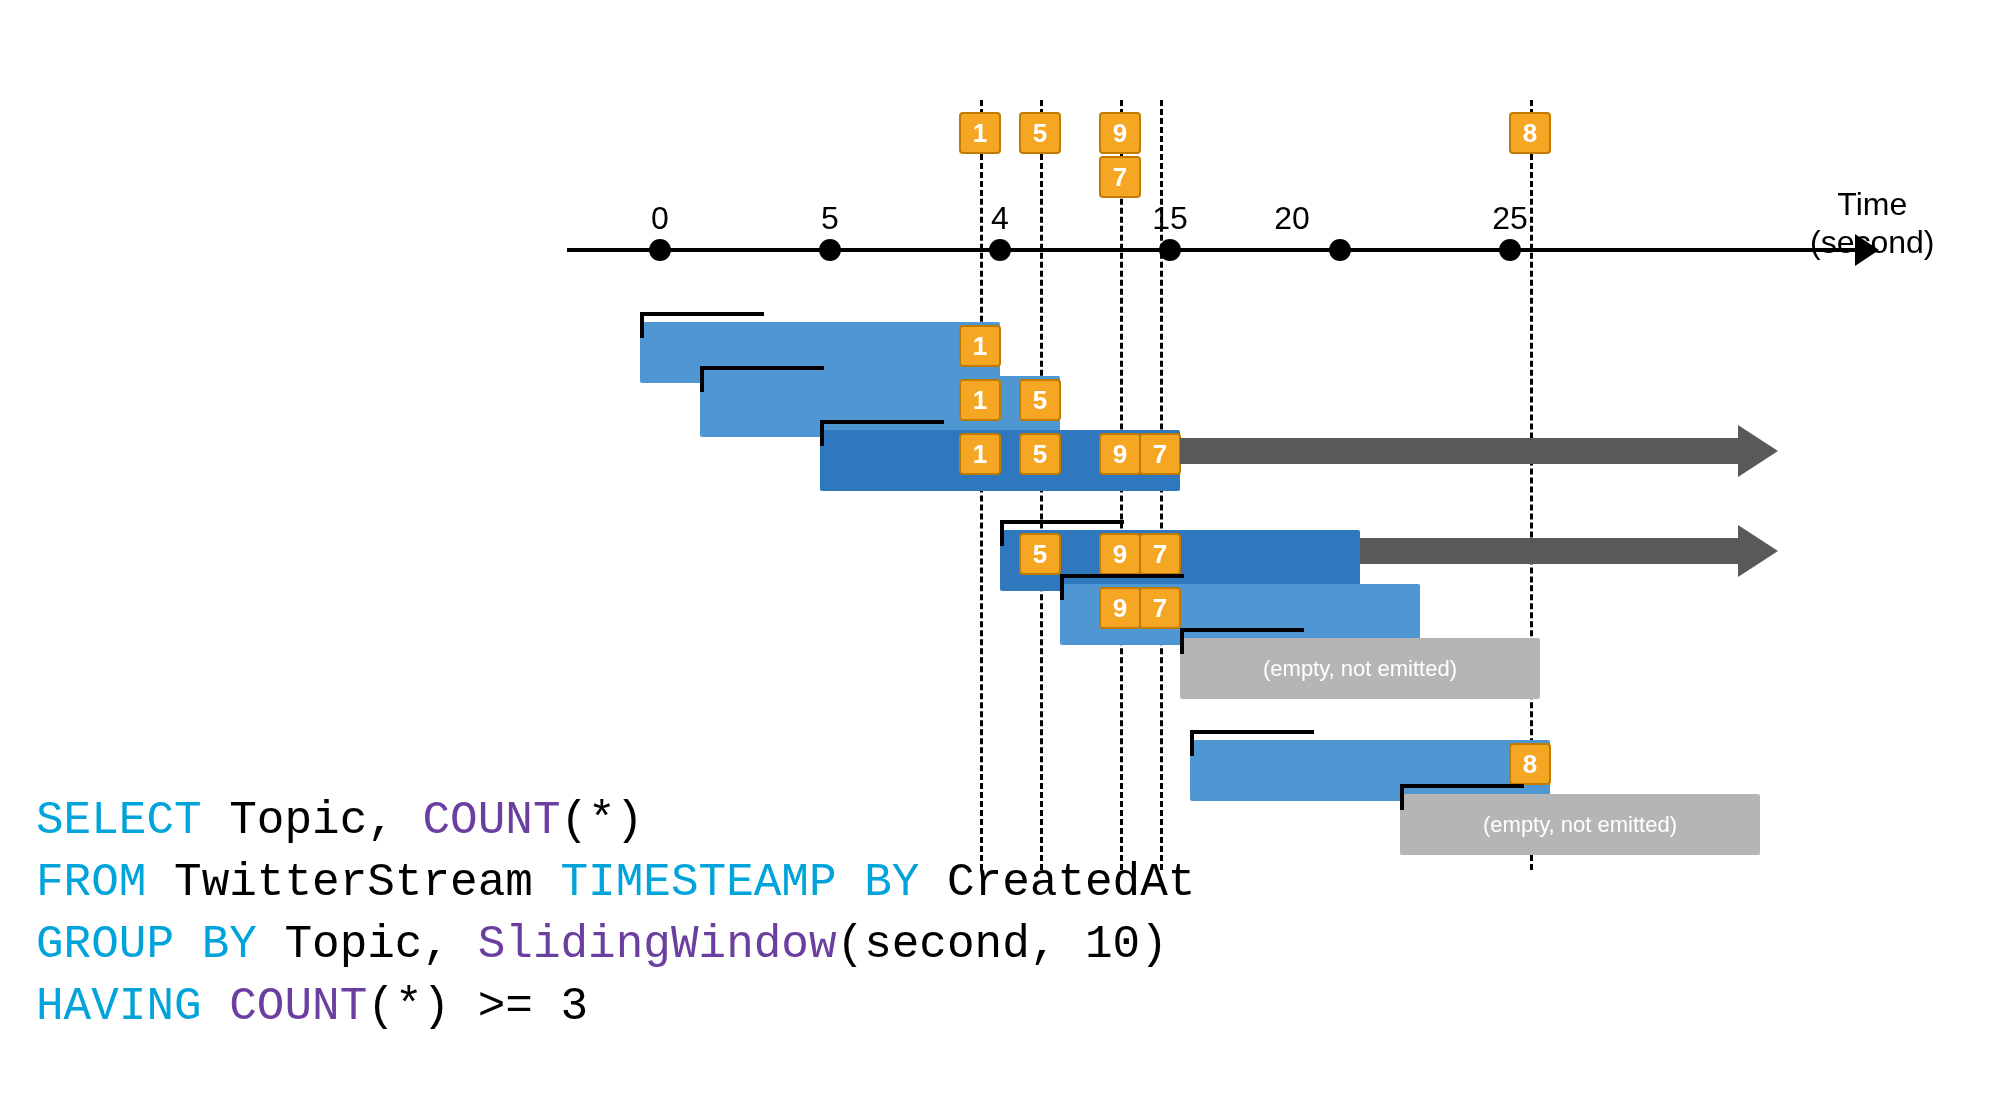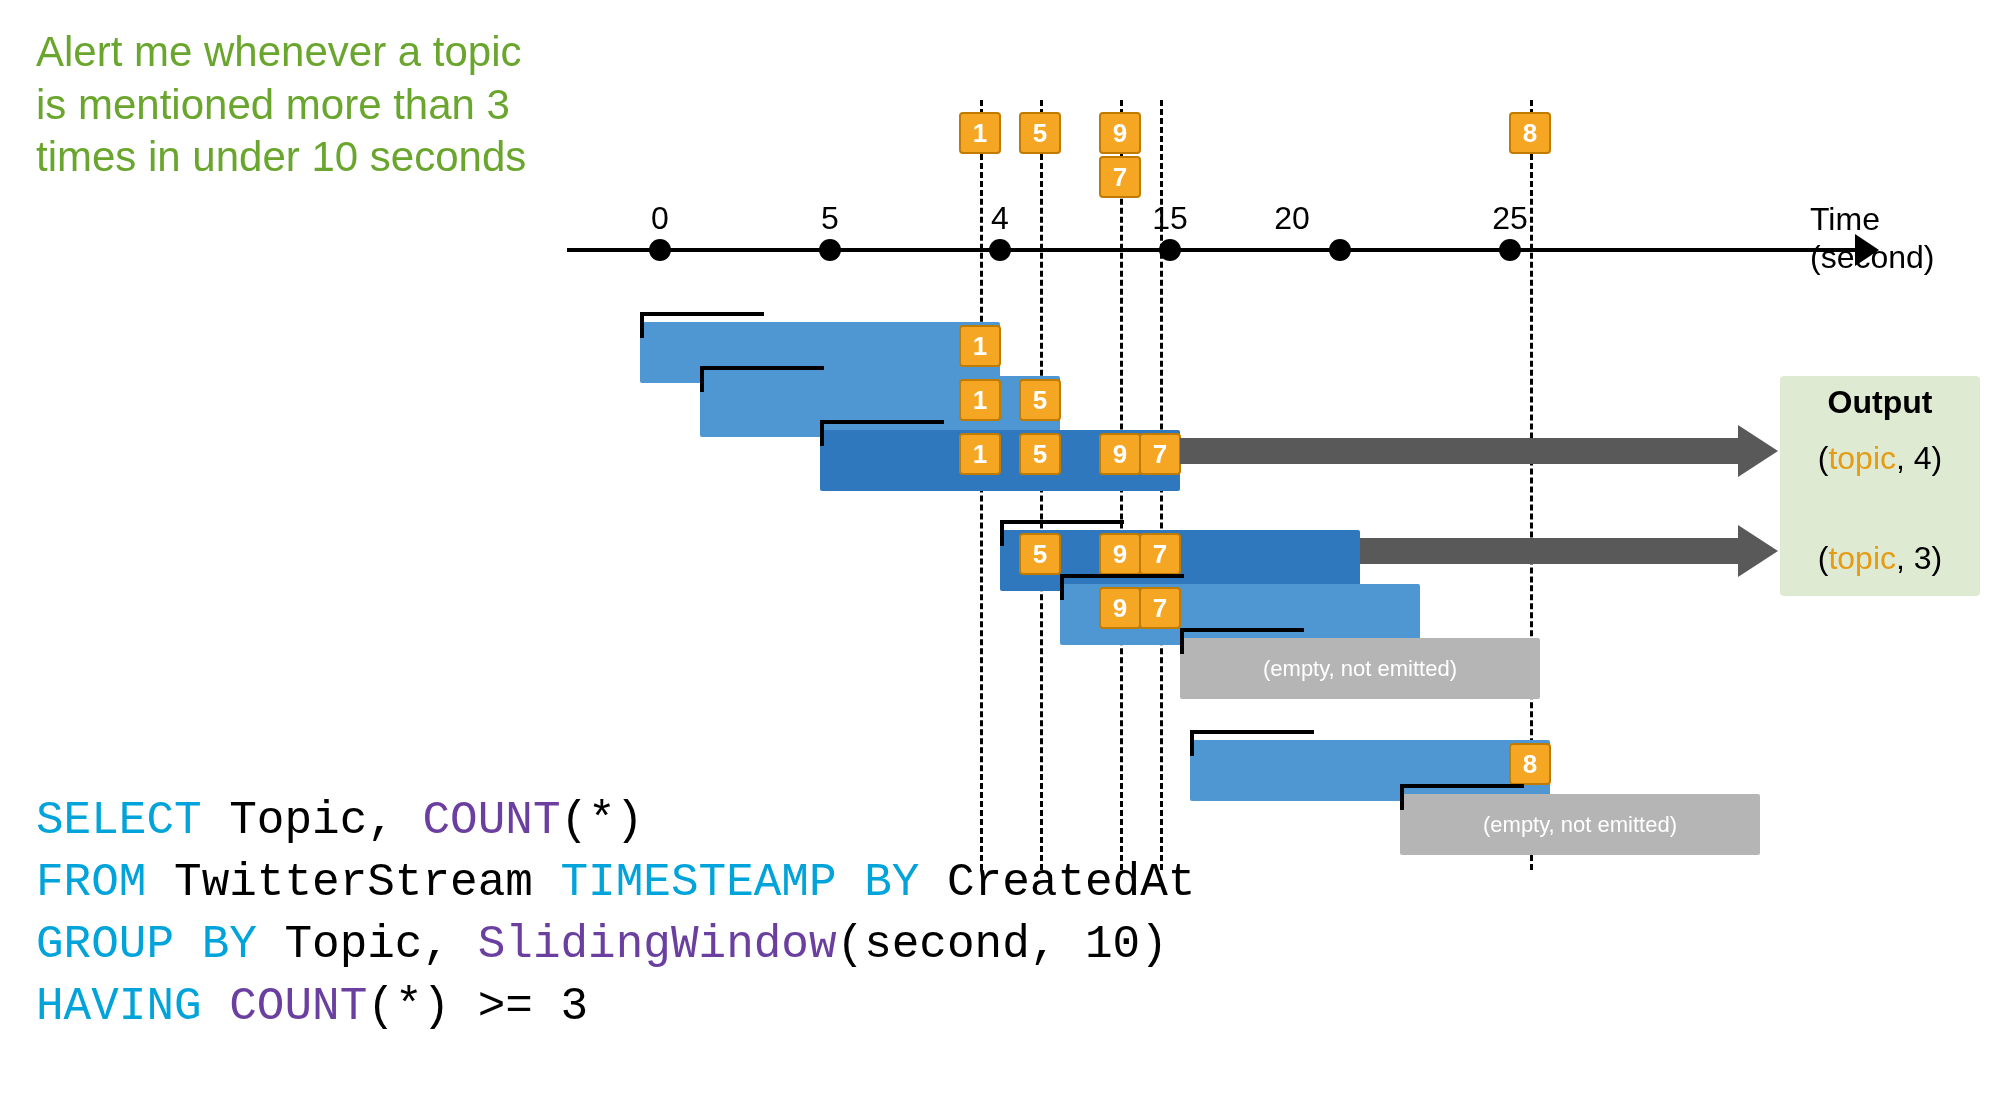--- a/index.html
+++ b/index.html
@@ -53,21 +53,21 @@
   }
   .tick-dot {
     width: 22px; height: 22px; background: #000; border-radius: 50%;
     transform: translate(-50%, -50%); top: 250px;
   }
   .tick-label {
     transform: translateX(-50%);
     top: 200px; font-size: 32px; color: #000;
   }
   .axis-label {
-    left: 1810px; top: 200px; font-size: 32px; text-align:left; line-height:1.2;
+    left: 1810px; top: 185px; font-size: 32px; text-align:center; line-height:1.2;
   }
 
   
   .vline {
     top: 100px; height: 770px; width: 0;
     border-left: 3px dashed #000;
   }
 
   
   .evt {
@@ -123,21 +123,20 @@
     font-size: 46px; line-height: 1.35; white-space: pre;
   }
   .kw-blue   { color:#00a3da;margin-top:36px; }
   .kw-purple { color:#6a3fa0; }
 </style>
 </head>
 <body>
 
 <div class="stage">
 
-  <div class="abs intro">Alert me whenever a topic is mentioned more than 3 times in under 10 seconds</div>
 
 
 
   <div class="abs axis"></div>
   <div class="abs axis-arrow"></div>
   <div class="abs axis-label">
     <span>Time</span><br>
     <span>(second)</span>
   </div>
 
@@ -206,28 +205,19 @@
 
   <div class="abs win win-light" style="left:1190px; top:740px; width:360px;"></div>
   <div class="abs bracket" style="left:1190px; top:730px; width:120px;"></div>
   <div class="abs evt inbar" style="left:1530px; top:743px;">8</div>
 
   <div class="abs win win-gray" style="left:1400px; top:794px; width:360px;">
     <span>(empty, not emitted)</span>
   </div>
   <div class="abs bracket" style="left:1400px; top:784px; width:120px;"></div>
 
-  <div class="abs outpanel">
-    <div class="ot" style="top:8px; font-weight:700;">Output</div>
-    <div class="ot" style="top:64px;">
-      (<span class="topic">topic</span>, <span>4</span>)
-    </div>
-    <div class="ot" style="top:164px;">
-      (<span class="topic">topic</span>, <span>3</span>)
-    </div>
-  </div>
 
   <div class="abs code"><span class="kw-blue">SELECT</span><span> Topic, </span><span class="kw-purple">COUNT</span><span>(*)</span>
 <span class="kw-blue">FROM</span><span> TwitterStream </span><span class="kw-blue">TIMESTEAMP BY</span><span> CreatedAt</span>
 <span class="kw-blue">GROUP BY</span><span> Topic, </span><span class="kw-purple">SlidingWindow</span><span>(second, 10)</span>
 <span class="kw-blue">HAVING</span><span class="kw-purple"> COUNT</span><span>(*) &gt;= 3</span></div>
 
 </div>
 
 </body></html>

